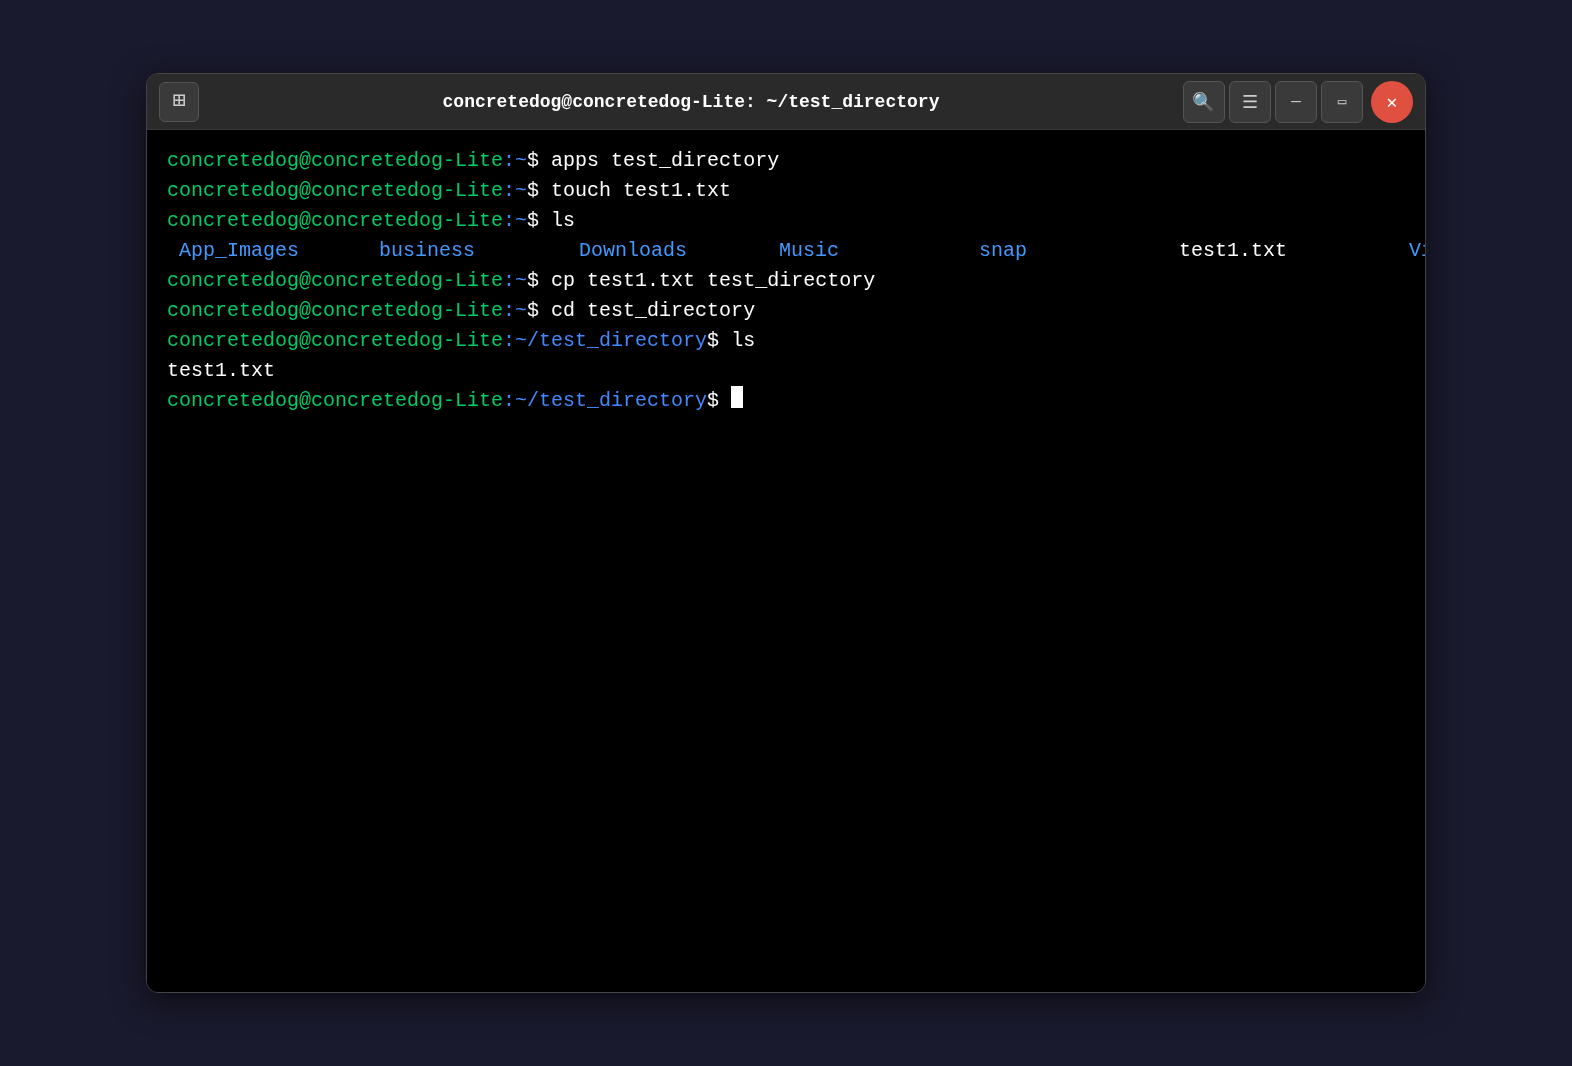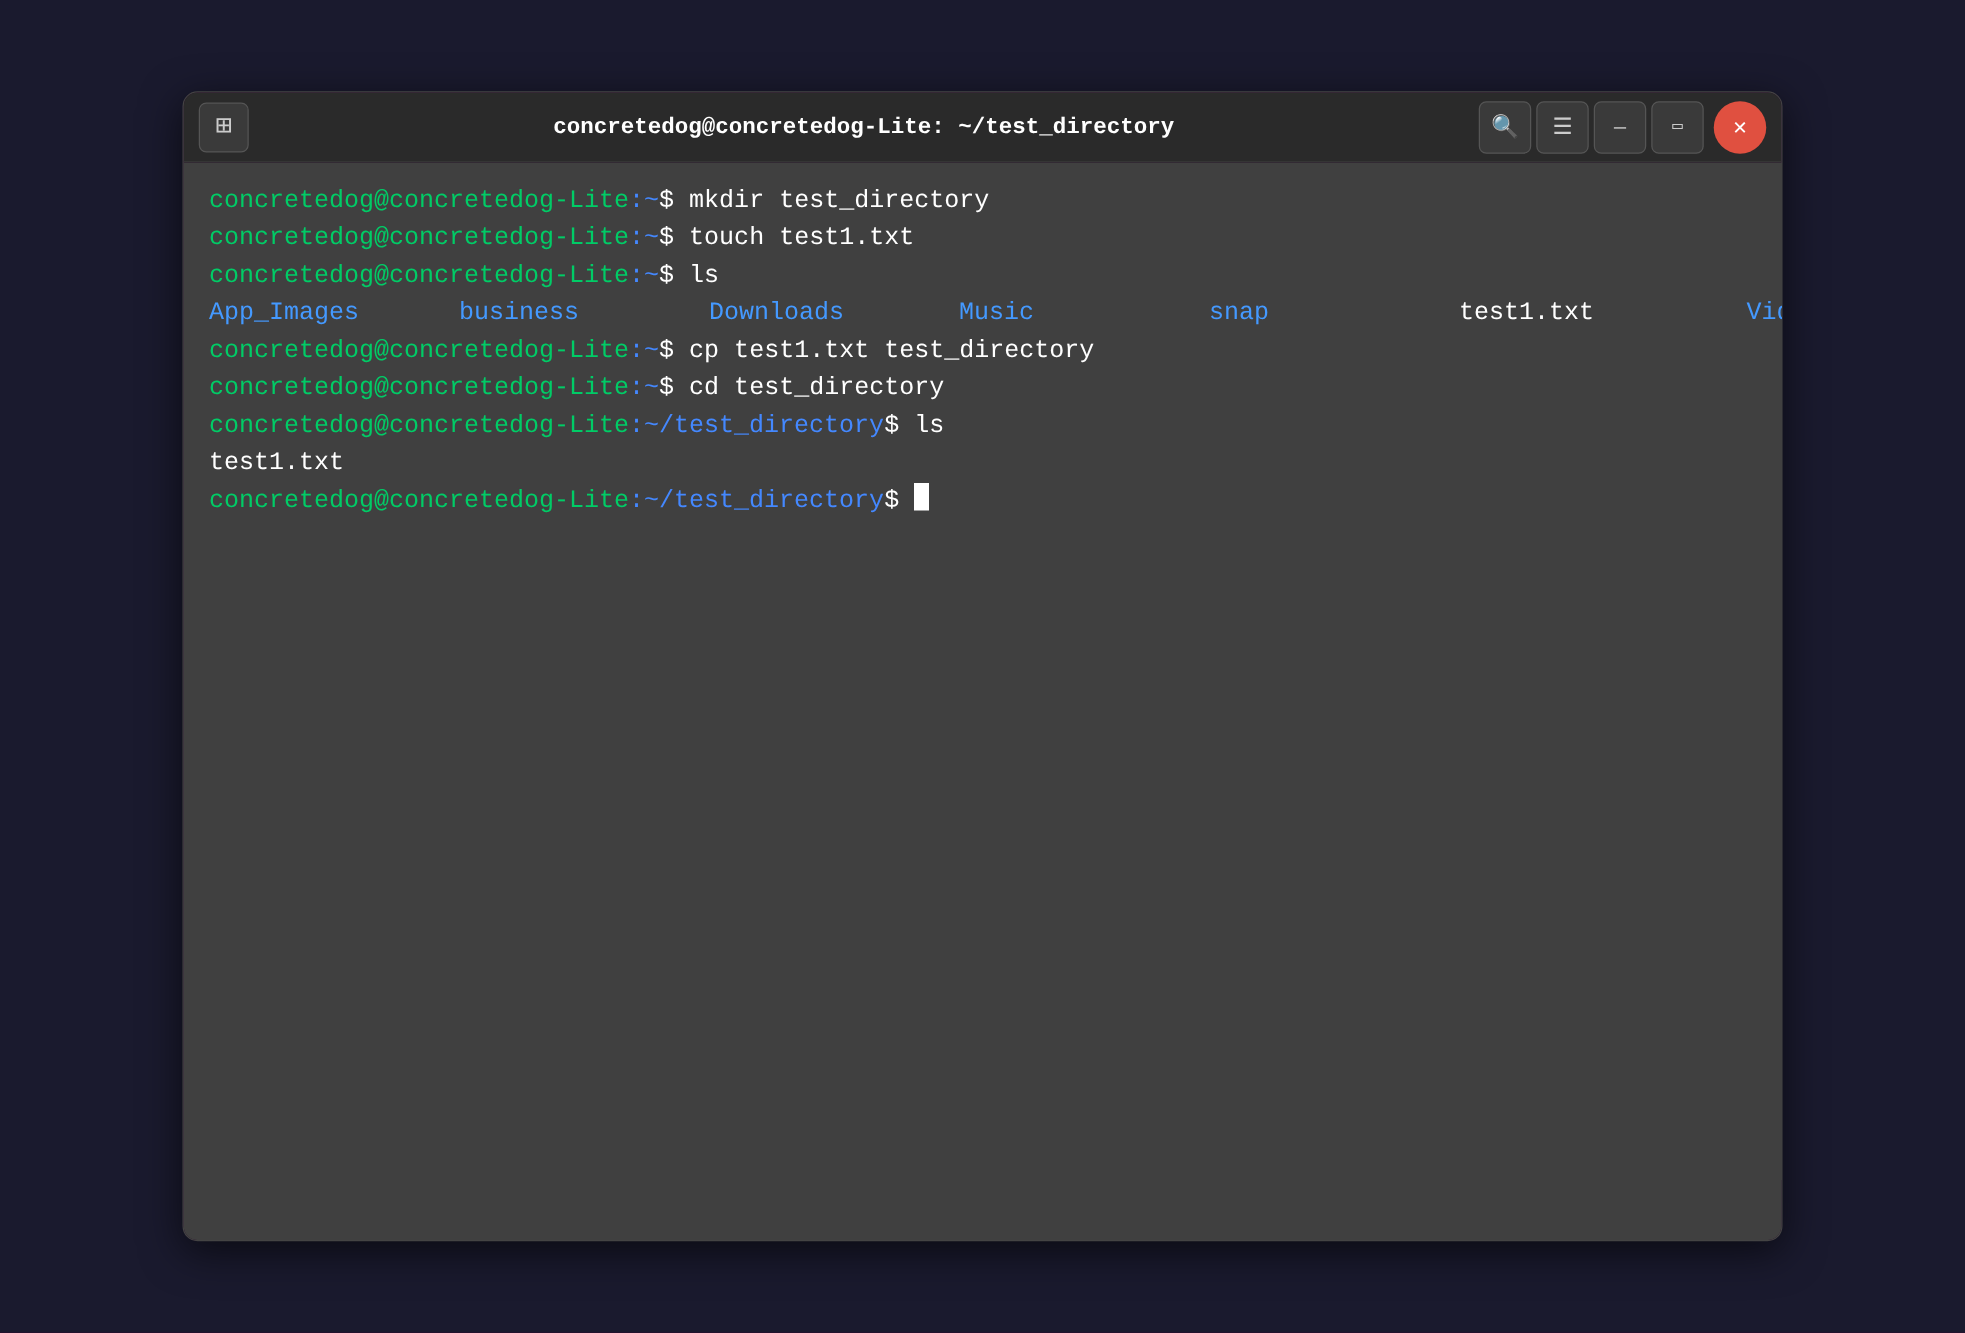--- a/index.html
+++ b/index.html
@@ -120,21 +120,21 @@
       border: 1px solid #555;
     }
 
     .terminal-body {
       flex: 1;
       padding: 16px 20px;
       overflow-y: auto;
       font-size: 20px;
       line-height: 1.5;
       color: #ffffff;
-      background: #404040;
+      background: #000000;
     }
 
     .line {
       display: flex;
       flex-wrap: wrap;
       white-space: pre-wrap;
     }
 
     .prompt-user {
       color: #00cc66;
@@ -152,20 +152,21 @@
 
     .cmd-text {
       color: #ffffff;
     }
 
     .ls-grid {
       display: grid;
       grid-template-columns: 200px 200px 200px 200px 200px 230px 200px;
       column-gap: 0px;
       row-gap: 0;
+      margin-left: 12px;
     }
 
     .ls-dir {
       color: #4499ff;
     }
 
     .ls-file {
       color: #ffffff;
     }
 
@@ -217,21 +218,21 @@
       </div>
       <div class="close-btn">
         <span>✕</span>
       </div>
     </div>
   </div>
 
   <div class="terminal-body">
 
     <div class="line">
-      <span class="prompt-user">concretedog@concretedog-Lite</span><span class="prompt-path">:~</span><span class="prompt-symbol">$ </span><span class="cmd-text">mkdir test_directory</span>
+      <span class="prompt-user">concretedog@concretedog-Lite</span><span class="prompt-path">:~</span><span class="prompt-symbol">$ </span><span class="cmd-text">apps test_directory</span>
     </div>
 
     <div class="line">
       <span class="prompt-user">concretedog@concretedog-Lite</span><span class="prompt-path">:~</span><span class="prompt-symbol">$ </span><span class="cmd-text">touch test1.txt</span>
     </div>
 
     <div class="line">
       <span class="prompt-user">concretedog@concretedog-Lite</span><span class="prompt-path">:~</span><span class="prompt-symbol">$ </span><span class="cmd-text">ls</span>
     </div>
 

